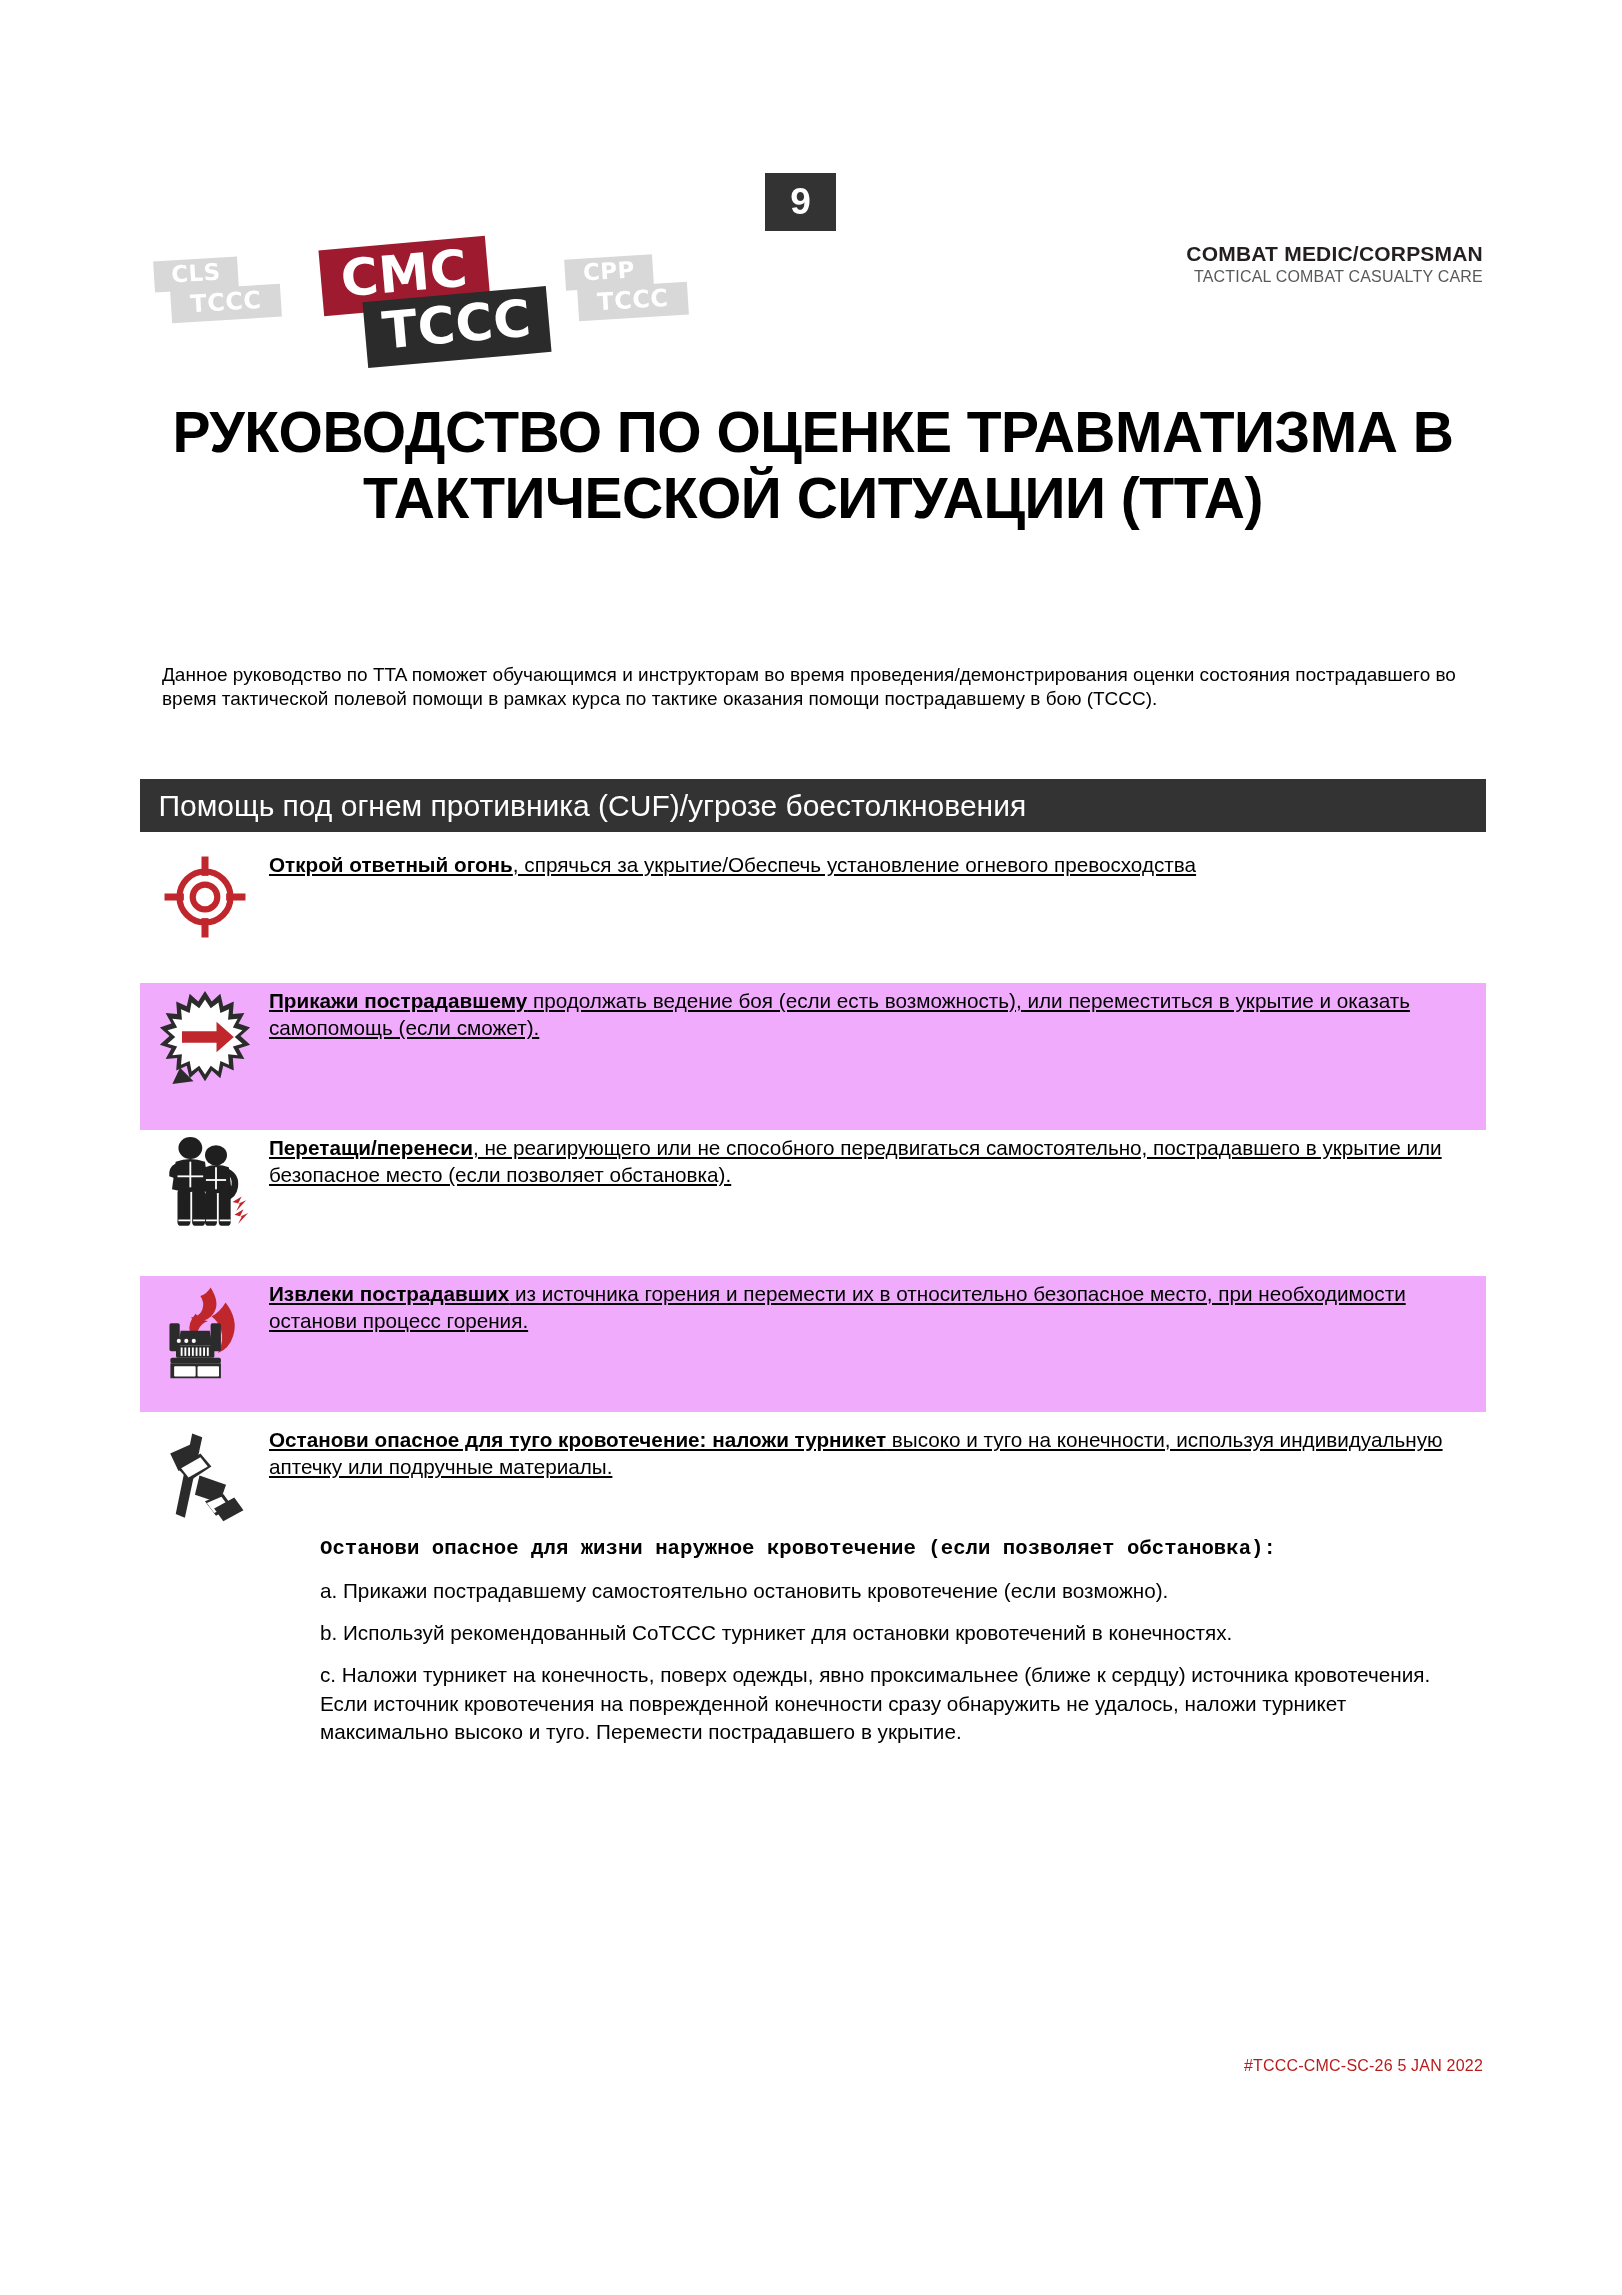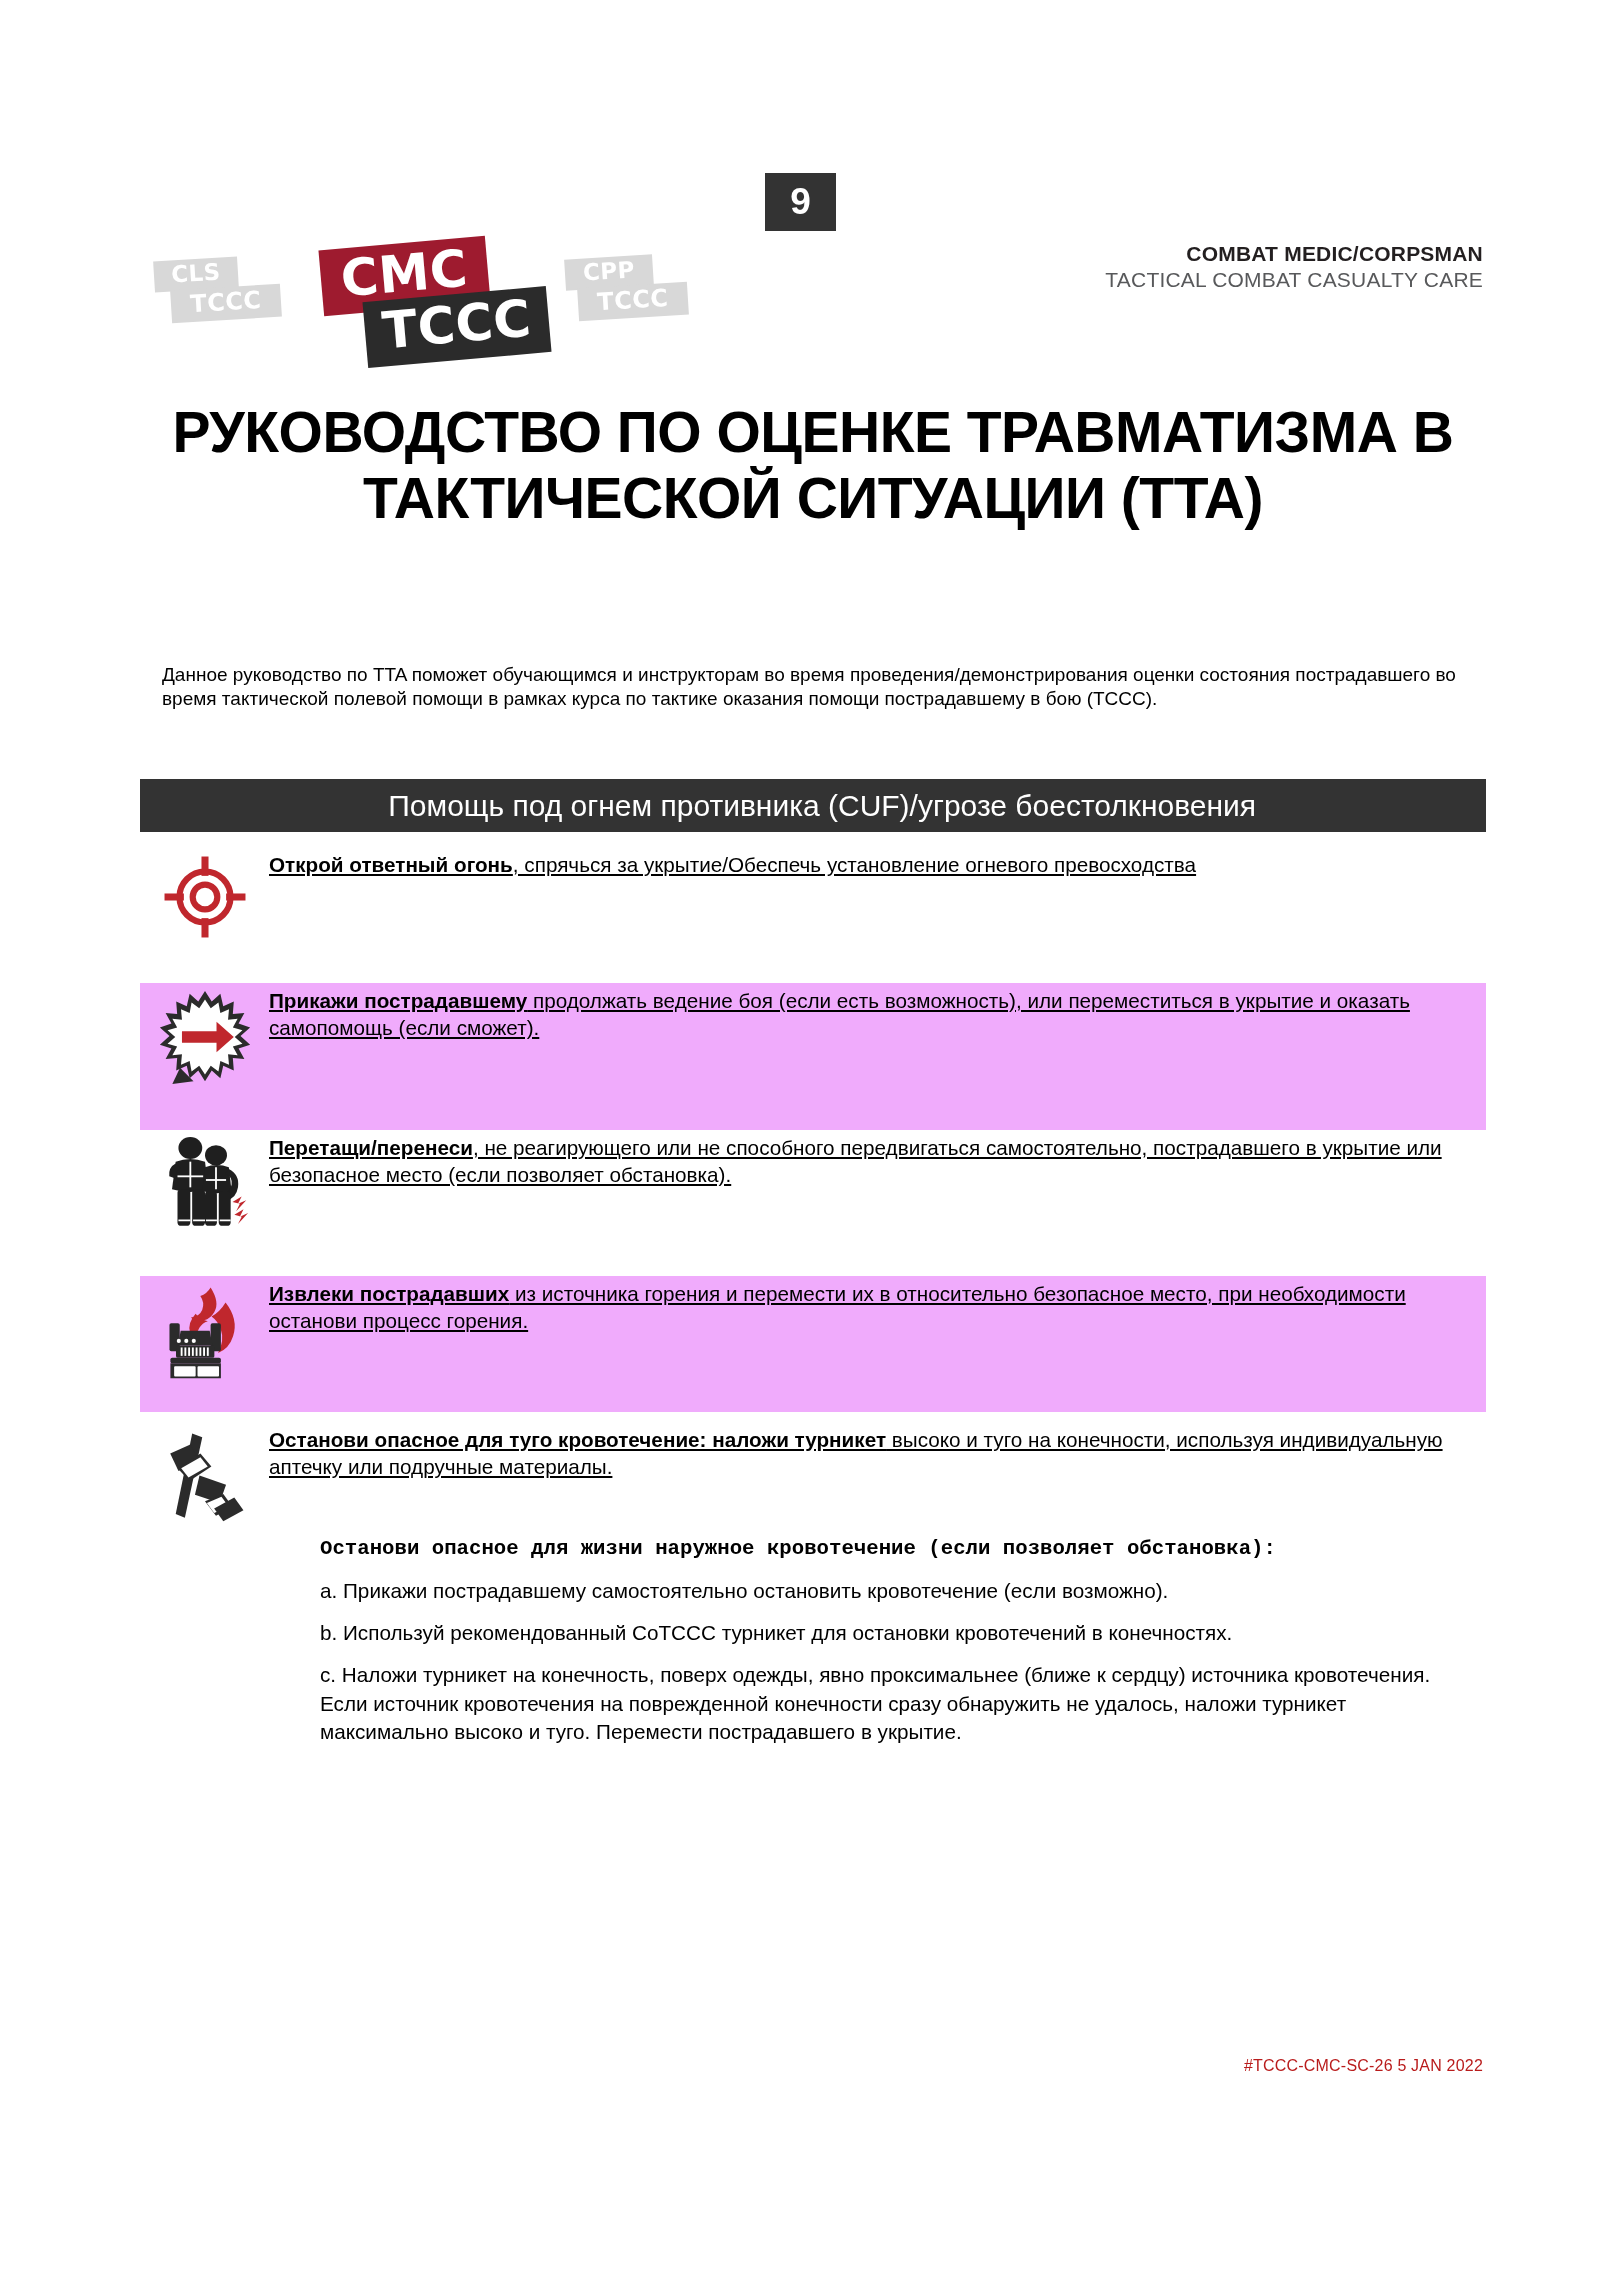--- a/index.html
+++ b/index.html
@@ -112,21 +112,21 @@
     top: 242px;
     text-align: right;
   }
   .header-line1 {
     font-size: 21px;
     font-weight: bold;
     color: #231f20;
     letter-spacing: 0.2px;
   }
   .header-line2 {
-    font-size: 21px;
+    font-size: 16px;
     font-weight: 400;
     color: #58595b;
     letter-spacing: 0.2px;
     margin-top: 1.8px;
   }
 
   
   .title {
     position: absolute;
     left: 147px;
@@ -154,21 +154,20 @@
   
   .section-bar {
     position: absolute;
     left: 140px;
     top: 779px;
     width: 1346px;
     height: 53px;
     background: #333333;
     display: flex;
     align-items: center;
-    justify-content: center;
   }
   .section-bar span {
     color: #ffffff;
     font-size: 30px;
     padding-left: 18.4px;
     font-weight: 400;
     letter-spacing: 0px;
   }
 
   

